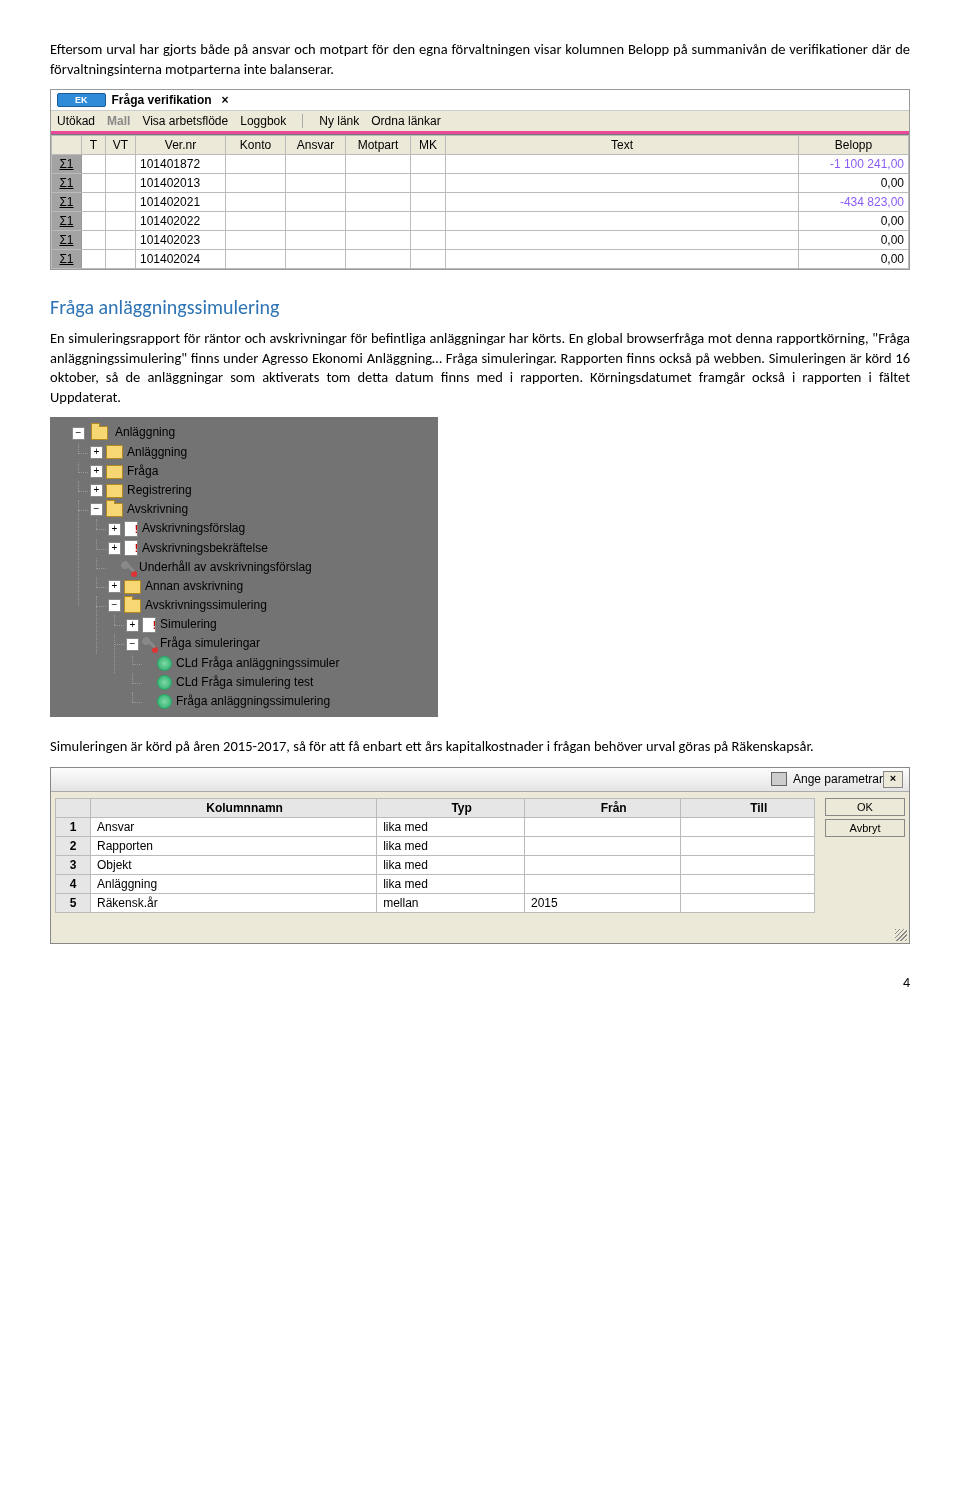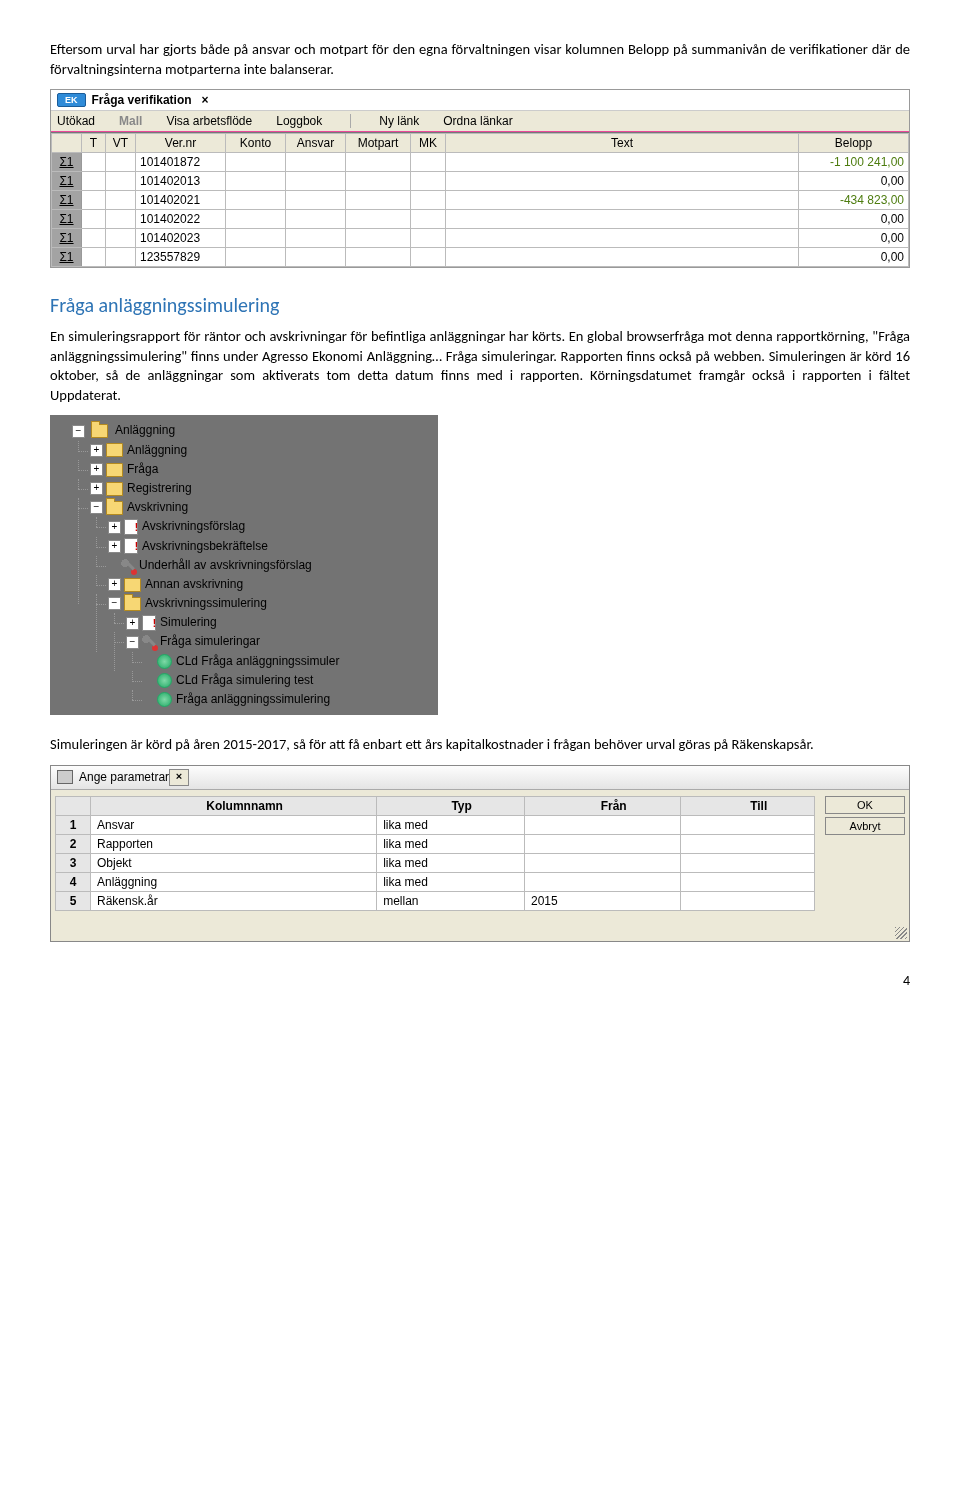--- a/index.html
+++ b/index.html
@@ -36,32 +36,32 @@
     align-items: center;
     gap: 6px;
     border-bottom: 1px solid #ccc;
   }
   .ek-icon {
     display: inline-block;
     background: #2f8bd8;
     color: #fff;
     font-weight: bold;
     font-size: 9px;
-    padding: 1px 7px;
+    padding: 1px 17px;
     border: 1px solid #1a5c99;
     border-radius: 2px;
   }
   .titlebar .title-text { font-weight: bold; }
   .titlebar .close { margin-left: 4px; font-weight: bold; }
   .toolbar {
     background: #ece9d8;
     padding: 3px 6px;
-    border-bottom: 1px solid #ec4899;
+    border-bottom: 3px solid #ec4899;
     display: flex;
-    gap: 24px;
+    gap: 12px;
   }
   .toolbar span.disabled { color: #888; font-weight: bold; }
   .toolbar .sep { border-left: 1px solid #aaa; margin: 0 4px; }
   .grid {
     border-top: 1px solid #777;
     background: #fff;
   }
   .grid table {
     width: 100%;
     border-collapse: collapse;
@@ -73,21 +73,21 @@
     font-size: 12px;
     white-space: nowrap;
     overflow: hidden;
   }
   .grid th {
     background: #ece9d8;
     font-weight: normal;
     text-align: center;
   }
   .grid td.num { text-align: right; }
-  .grid td.red { color: #4d7c0f; }
+  .grid td.red { color: #8b5cf6; }
   .grid td.sigma {
     background: #a3a3a3;
     text-align: center;
     border-right: 1px solid #999;
     text-decoration: underline;
   }
 
   
   .param-window {
     background: #ece9d8;
@@ -95,21 +95,21 @@
     width: 100%;
     box-sizing: border-box;
     font-family: Tahoma, Arial, sans-serif;
     font-size: 12px;
   }
   .param-titlebar {
     background: linear-gradient(#fdfdfd, #e4e4e4);
     padding: 3px 6px;
     display: flex;
     align-items: center;
-    justify-content: flex-start;
+    justify-content: flex-end;
     border-bottom: 1px solid #aaa;
   }
   .param-titlebar .left { display: flex; align-items: center; gap: 6px; }
   .param-titlebar .x-btn {
     background: #ece9d8;
     border: 1px solid #888;
     width: 18px; height: 15px;
     text-align: center;
     line-height: 13px;
     font-weight: bold;
@@ -360,21 +360,21 @@
             <td></td>
             <td></td>
             <td></td>
             <td></td>
             <td class="num">0,00</td>
           </tr>
           <tr>
             <td class="sigma">Σ1</td>
             <td></td>
             <td></td>
-            <td>123557829</td>
+            <td>101402024</td>
             <td></td>
             <td></td>
             <td></td>
             <td></td>
             <td></td>
             <td class="num">0,00</td>
           </tr>
         </tbody>
     </table>
   </div>

